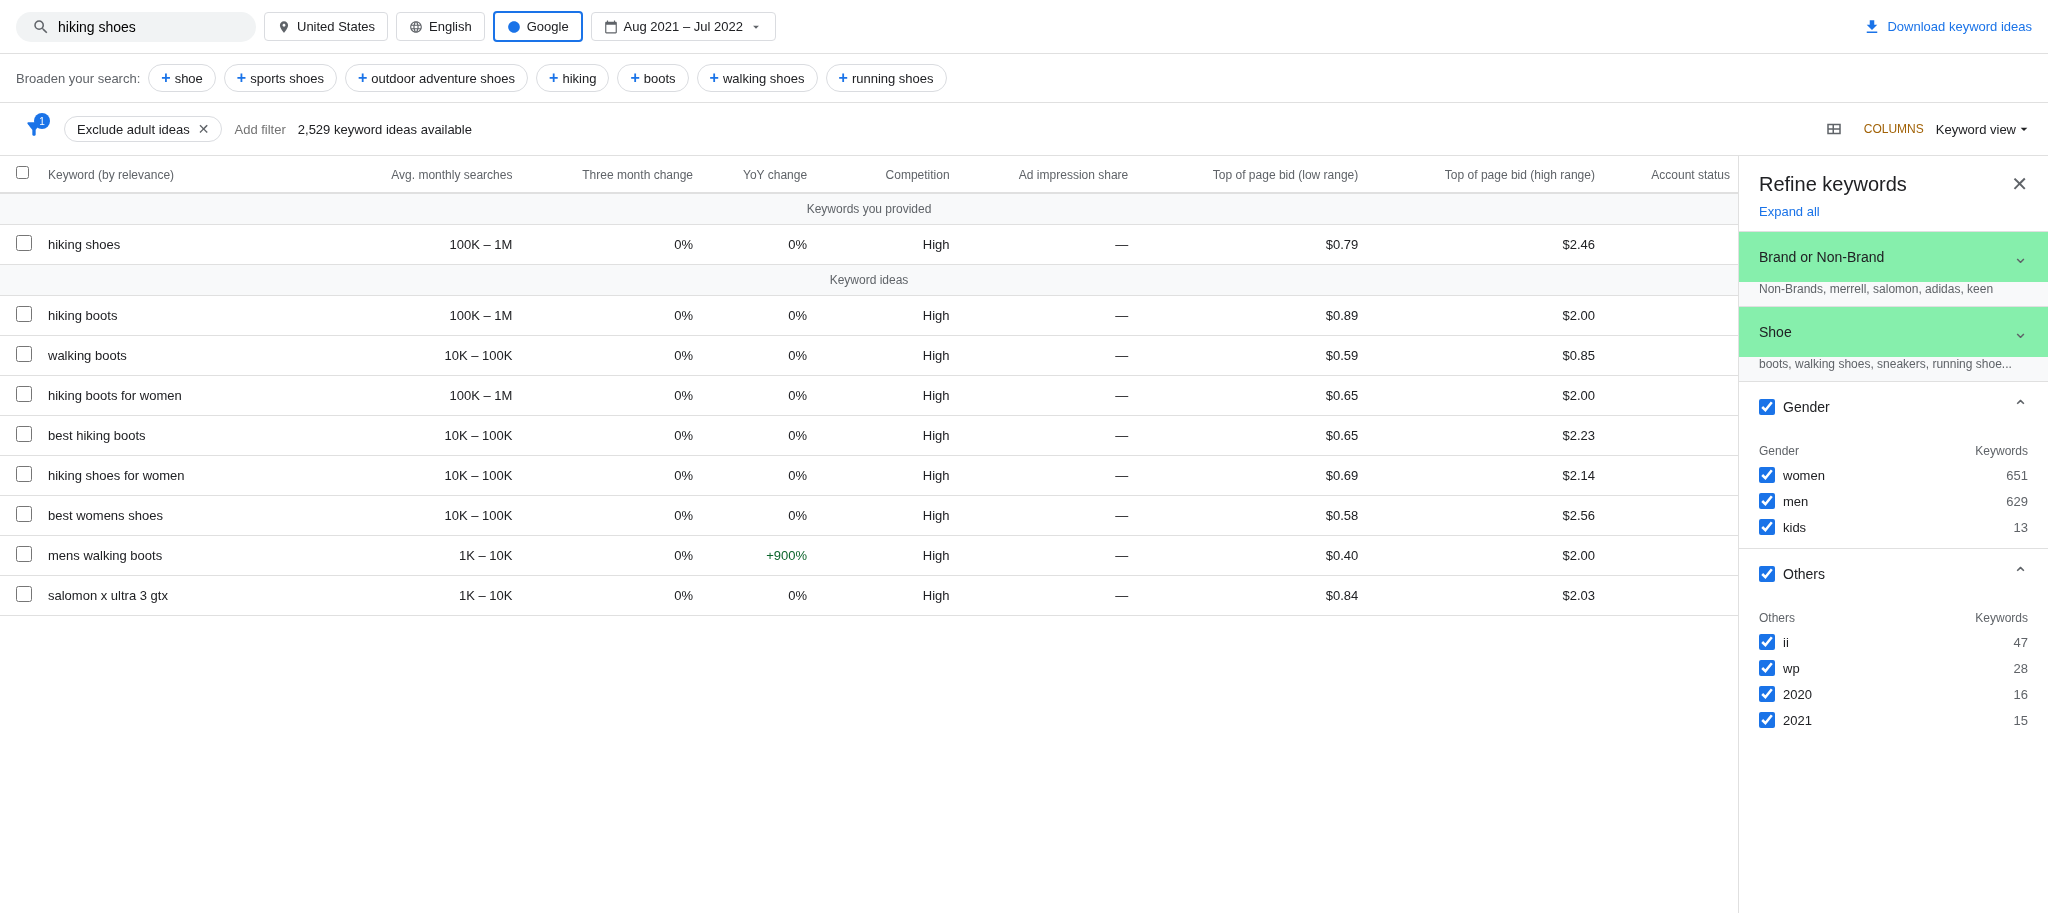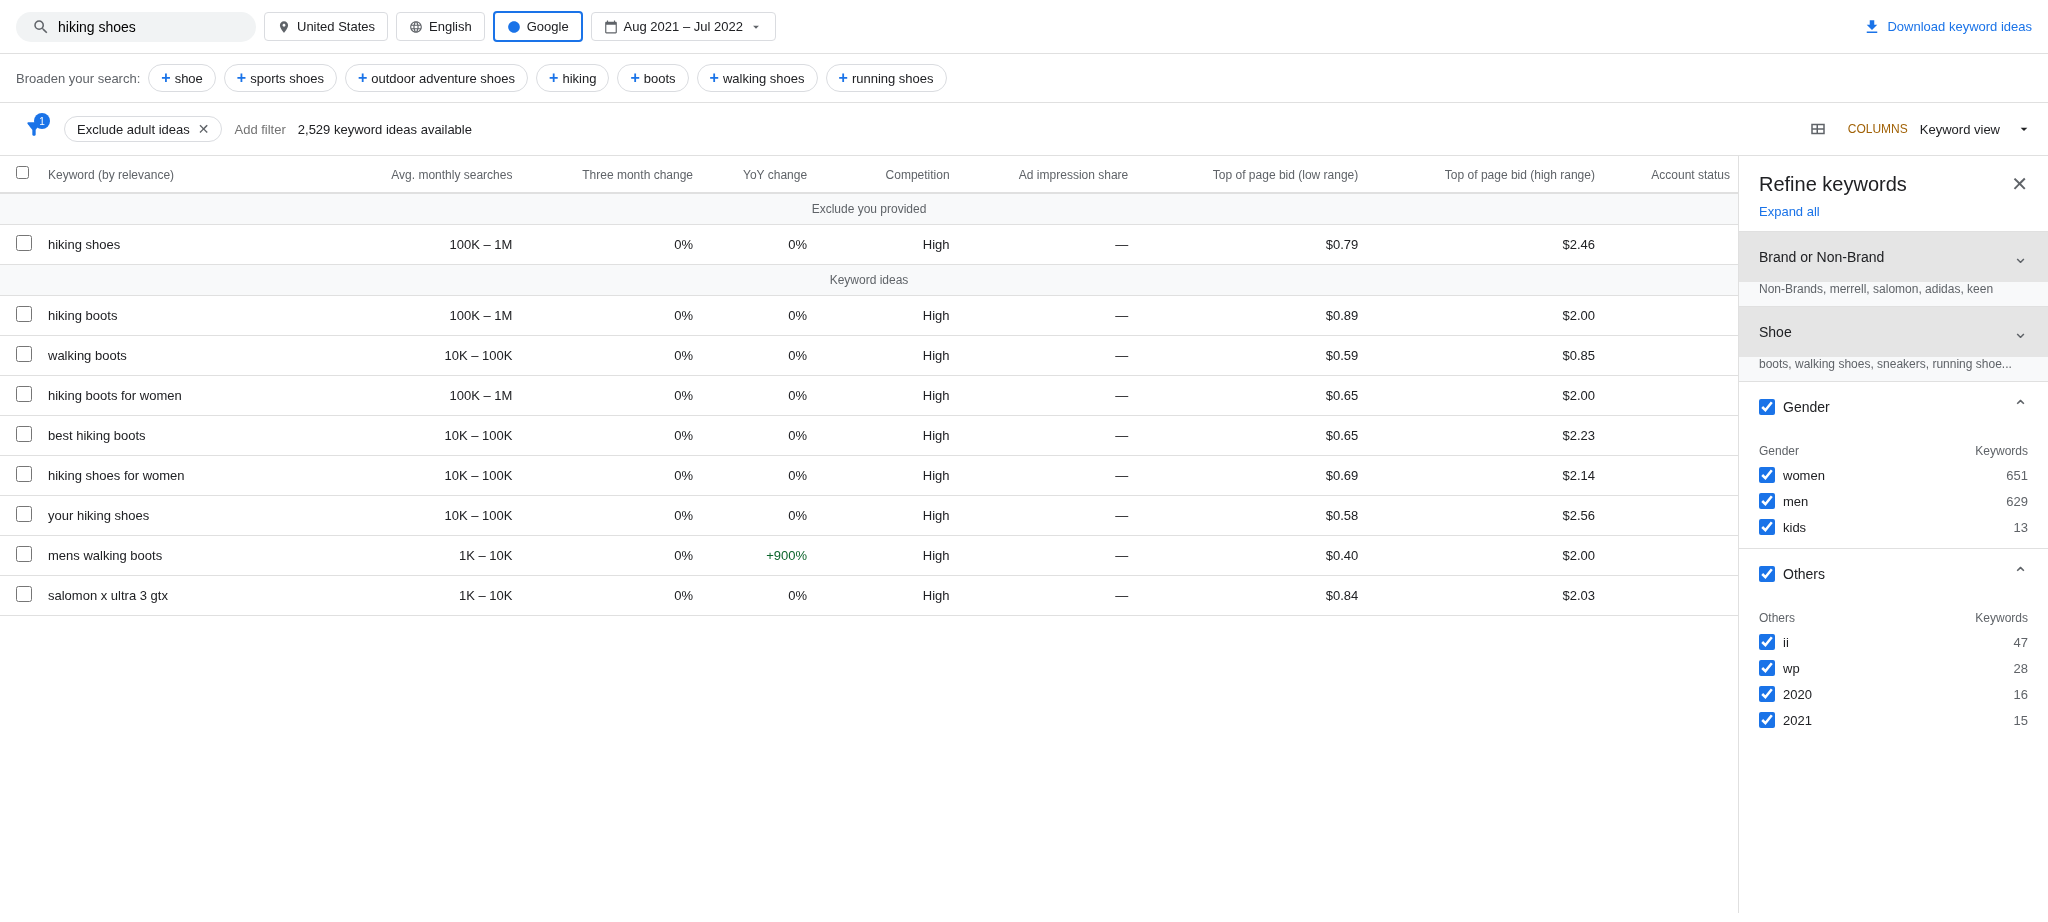--- a/index.html
+++ b/index.html
@@ -139,21 +139,21 @@
       display: flex;
       align-items: center;
       gap: 21px;
       cursor: pointer;
       font-size: 12px;
       color: #a16207;
     }
     .keyword-view-btn {
       display: flex;
       align-items: center;
-      gap: 16px;
+      gap: 0;
       cursor: pointer;
       font-size: 13px;
       color: #202124;
     }
 
     
     .main-layout {
       display: flex;
       height: calc(100vh - 165px);
       overflow: hidden;
@@ -253,21 +253,21 @@
 
     .refine-section {
       border-top: 1px solid #e0e0e0;
     }
     .refine-section-header {
       display: flex;
       align-items: center;
       justify-content: space-between;
       padding: 14px 20px;
       cursor: pointer;
-      background: #e5e5e5;
+      background: #86efac;
     }
     .refine-section-title {
       font-size: 14px;
       font-weight: 500;
     }
     .refine-section-subtitle {
       font-size: 12px;
       color: #5f6368;
       padding: 0 20px 10px;
       background: #f8f9fa;
@@ -450,21 +450,21 @@
           <th>
             <span>Top of page bid (high range)</span>
           </th>
           <th>
             <span>Account status</span>
           </th>
         </tr>
       </thead>
       <tbody id="table-body">
       <tr class="section-header">
-            <td colspan="10">Exclude you provided</td>
+            <td colspan="10">Keywords you provided</td>
           </tr>
           <tr>
             <td class="checkbox-cell"><input type="checkbox" style=""></td>
             <td style="text-align:left;">hiking shoes</td>
             <td>100K – 1M</td>
             <td>0%</td>
             <td style="color:#202124">0%</td>
             <td>High</td>
             <td>—</td>
             <td>$0.79</td>
@@ -529,21 +529,21 @@
             <td>0%</td>
             <td style="color:#202124">0%</td>
             <td>High</td>
             <td>—</td>
             <td>$0.69</td>
             <td>$2.14</td>
             <td></td>
           </tr>
           <tr>
             <td class="checkbox-cell"><input type="checkbox" style=""></td>
-            <td style="text-align:left;">your hiking shoes</td>
+            <td style="text-align:left;">best womens shoes</td>
             <td>10K – 100K</td>
             <td>0%</td>
             <td style="color:#202124">0%</td>
             <td>High</td>
             <td>—</td>
             <td>$0.58</td>
             <td>$2.56</td>
             <td></td>
           </tr>
           <tr>

